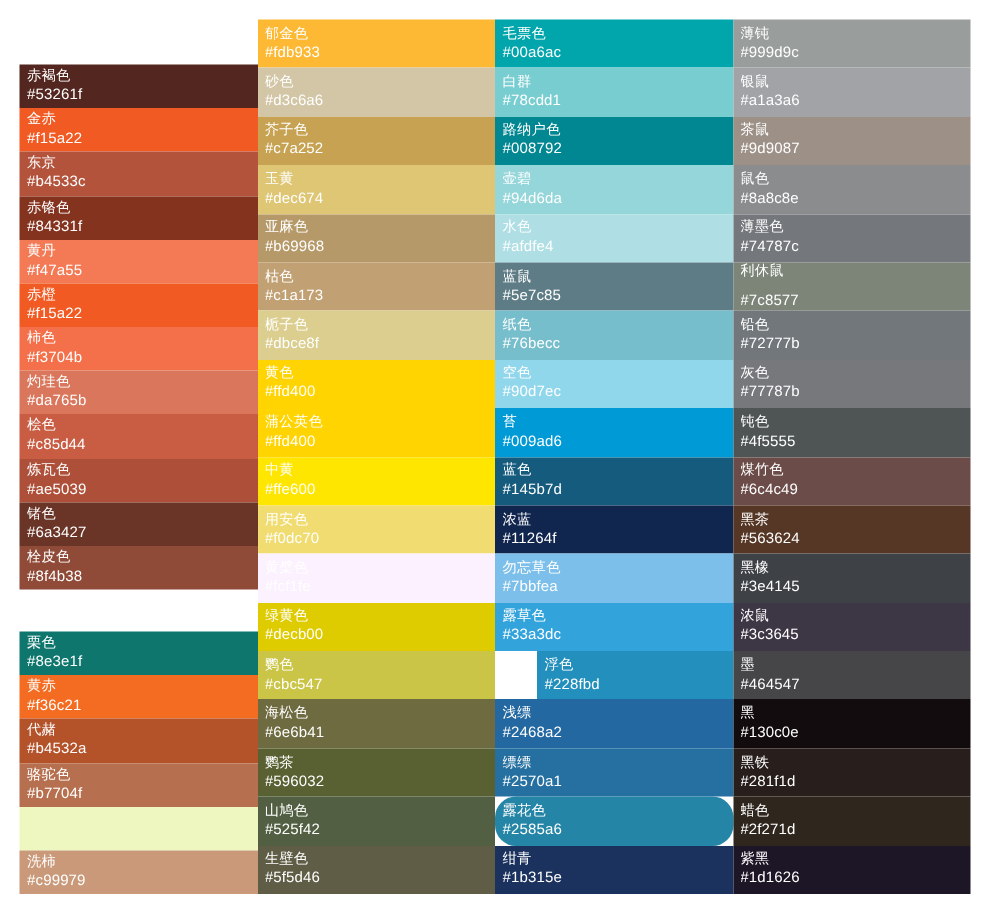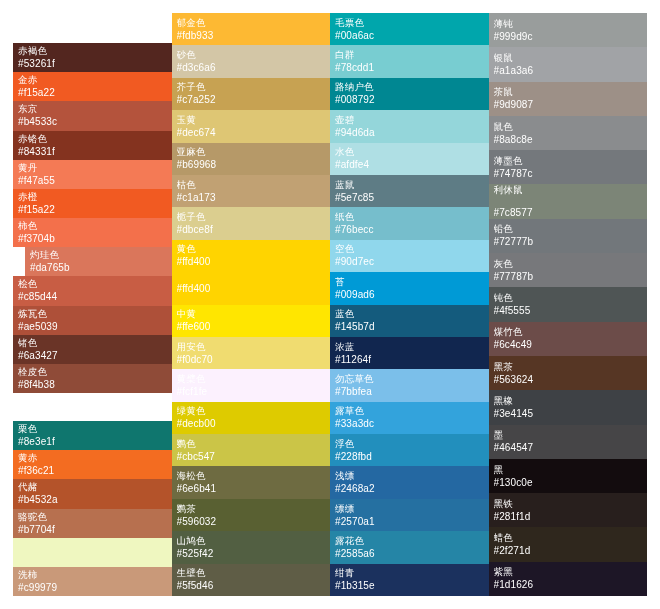--- a/index.html
+++ b/index.html
@@ -95,21 +95,21 @@
           <div class="swatch-hex">#f47a55</div>
         </div>
         <div class="swatch light-text" style="background: rgb(241, 90, 34);">
           <div class="swatch-name">赤橙</div>
           <div class="swatch-hex">#f15a22</div>
         </div>
         <div class="swatch light-text" style="background: rgb(243, 112, 75);">
           <div class="swatch-name">柿色</div>
           <div class="swatch-hex">#f3704b</div>
         </div>
-        <div class="swatch light-text" style="background: rgb(218, 118, 91); margin-left: 12px;">
+        <div class="swatch light-text" style="background: rgb(218, 118, 91);">
           <div class="swatch-name">灼珪色</div>
           <div class="swatch-hex">#da765b</div>
         </div>
         <div class="swatch light-text" style="background: rgb(200, 93, 68);">
           <div class="swatch-name">桧色</div>
           <div class="swatch-hex">#c85d44</div>
         </div>
         <div class="swatch light-text" style="background: rgb(174, 80, 57);">
           <div class="swatch-name">炼瓦色</div>
           <div class="swatch-hex">#ae5039</div>
@@ -174,20 +174,21 @@
         </div>
         <div class="swatch light-text" style="background: rgb(219, 206, 143);">
           <div class="swatch-name">栀子色</div>
           <div class="swatch-hex">#dbce8f</div>
         </div>
         <div class="swatch light-text" style="background: rgb(255, 212, 0);">
           <div class="swatch-name">黄色</div>
           <div class="swatch-hex">#ffd400</div>
         </div>
         <div class="swatch light-text" style="background: rgb(255, 212, 0);">
+          <div class="swatch-name">蒲公英色</div>
           <div class="swatch-hex">#ffd400</div>
         </div>
         <div class="swatch light-text" style="background: rgb(255, 230, 0);">
           <div class="swatch-name">中黄</div>
           <div class="swatch-hex">#ffe600</div>
         </div>
         <div class="swatch light-text" style="background: rgb(240, 220, 112);">
           <div class="swatch-name">用安色</div>
           <div class="swatch-hex">#f0dc70</div>
         </div>
@@ -266,33 +267,33 @@
           <div class="swatch-hex">#11264f</div>
         </div>
         <div class="swatch light-text" style="background: rgb(123, 191, 234);">
           <div class="swatch-name">勿忘草色</div>
           <div class="swatch-hex">#7bbfea</div>
         </div>
         <div class="swatch light-text" style="background: rgb(51, 163, 220);">
           <div class="swatch-name">露草色</div>
           <div class="swatch-hex">#33a3dc</div>
         </div>
-        <div class="swatch light-text" style="background: rgb(34, 143, 189);">
+        <div class="swatch light-text" style="background: rgb(34, 143, 189); margin-left: 28px;">
           <div class="swatch-name">浮色</div>
           <div class="swatch-hex">#228fbd</div>
         </div>
         <div class="swatch light-text" style="background: rgb(36, 104, 162);">
           <div class="swatch-name">浅缥</div>
           <div class="swatch-hex">#2468a2</div>
         </div>
         <div class="swatch light-text" style="background: rgb(37, 112, 161);">
           <div class="swatch-name">缥缥</div>
           <div class="swatch-hex">#2570a1</div>
         </div>
-        <div class="swatch light-text" style="background: rgb(37, 133, 166);">
+        <div class="swatch light-text" style="background: rgb(37, 133, 166); border-radius: 14px;">
           <div class="swatch-name">露花色</div>
           <div class="swatch-hex">#2585a6</div>
         </div>
         <div class="swatch light-text" style="background: rgb(27, 49, 94);">
           <div class="swatch-name">绀青</div>
           <div class="swatch-hex">#1b315e</div>
         </div>
       </div>
       <div class="palette-column">
         <div class="swatch light-text" style="background: rgb(153, 157, 156);">
@@ -336,20 +337,24 @@
           <div class="swatch-hex">#6c4c49</div>
         </div>
         <div class="swatch light-text" style="background: rgb(86, 54, 36);">
           <div class="swatch-name">黑茶</div>
           <div class="swatch-hex">#563624</div>
         </div>
         <div class="swatch light-text" style="background: rgb(62, 65, 69);">
           <div class="swatch-name">黑橡</div>
           <div class="swatch-hex">#3e4145</div>
         </div>
+        <div class="swatch light-text" style="background: rgb(60, 54, 69);">
+          <div class="swatch-name">浓鼠</div>
+          <div class="swatch-hex">#3c3645</div>
+        </div>
         <div class="swatch light-text" style="background: rgb(70, 69, 71);">
           <div class="swatch-name">墨</div>
           <div class="swatch-hex">#464547</div>
         </div>
         <div class="swatch light-text" style="background: rgb(19, 12, 14);">
           <div class="swatch-name">黑</div>
           <div class="swatch-hex">#130c0e</div>
         </div>
         <div class="swatch light-text" style="background: rgb(40, 31, 29);">
           <div class="swatch-name">黑铁</div>

